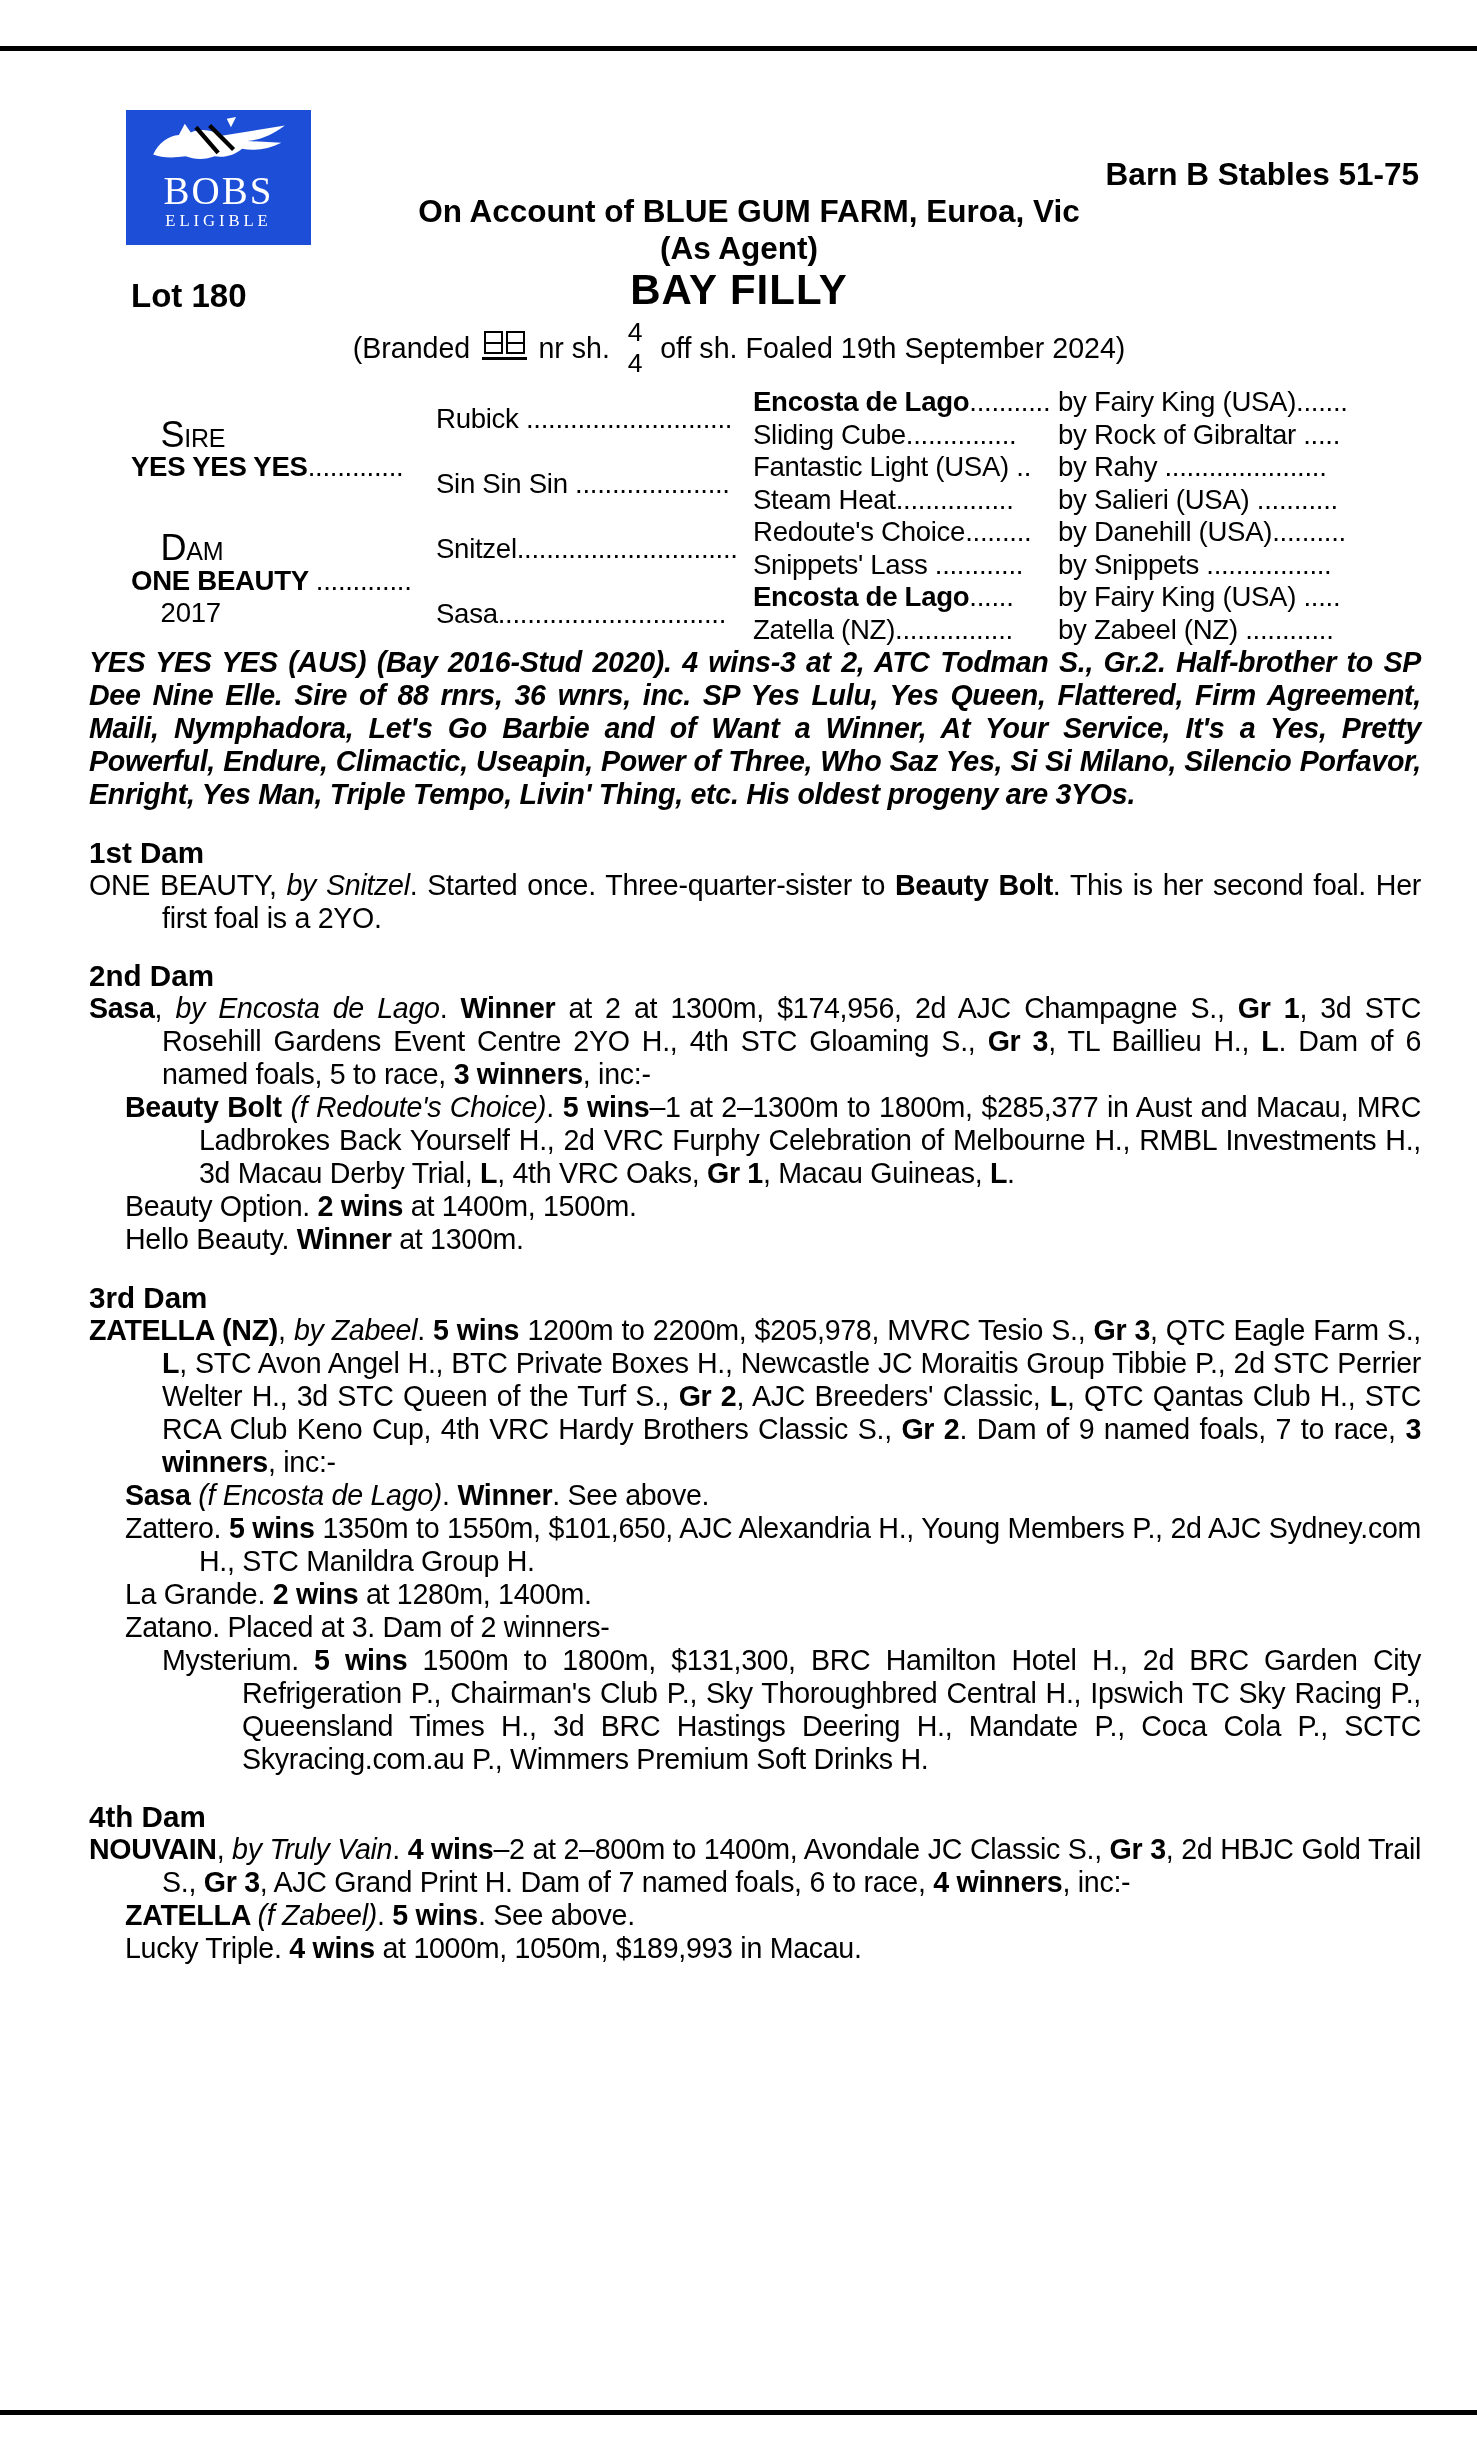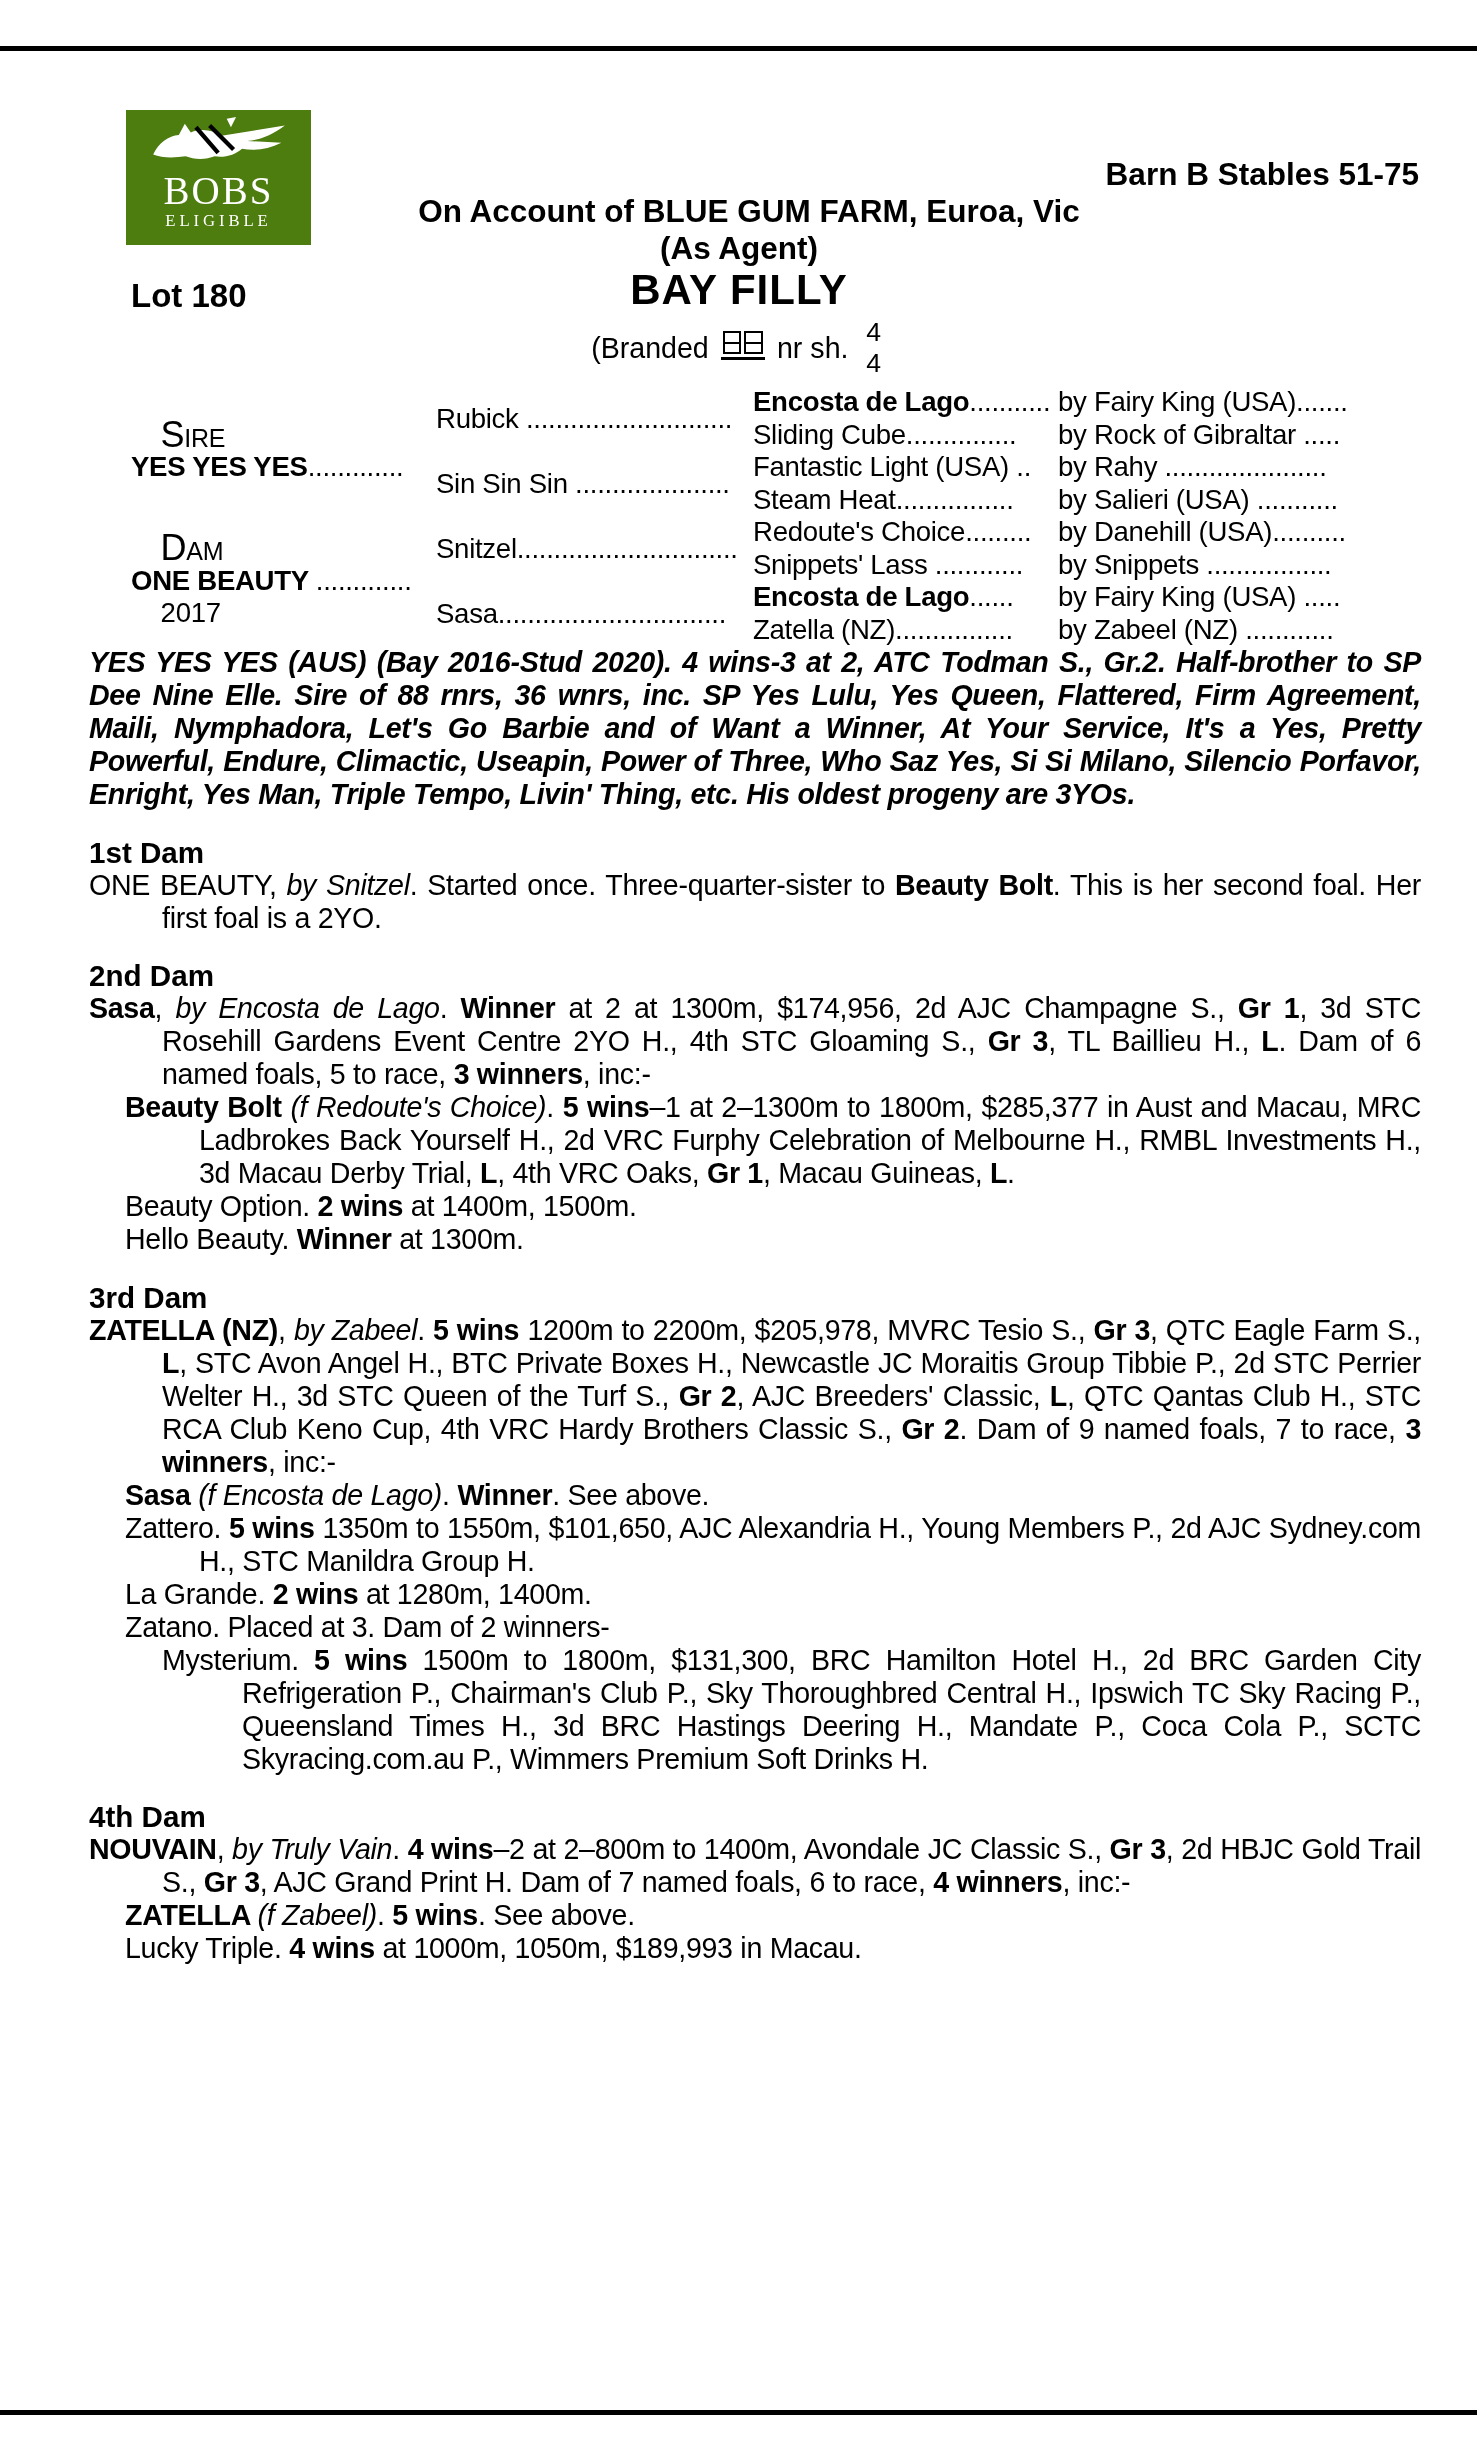--- a/index.html
+++ b/index.html
@@ -9,21 +9,21 @@
     font-family:"Liberation Sans","DejaVu Sans",sans-serif;
   }
   .rule{position:absolute;left:0;width:1478px;height:4.9px;background:#000;}
   .rule-top{top:46px;}
   .rule-bottom{top:2410px;}
 
   
   .header{position:relative;height:386px;}
   .logo{
     position:absolute;left:126px;top:110px;width:185px;height:135px;
-    background:#4d7c0f;color:#fff;display:flex;flex-direction:column;
+    background:#1d4ed8;color:#fff;display:flex;flex-direction:column;
     align-items:center;justify-content:flex-start;
   }
   .logo svg{width:148px;height:53px;margin-top:6.9px;}
   .logo-name{
     font-family:"Liberation Serif","DejaVu Serif",serif;
     font-size:39px;line-height:41px;letter-spacing:2px;
   }
   .logo-sub{
     font-family:"Liberation Serif","DejaVu Serif",serif;
     font-size:16.7px;line-height:19.7px;letter-spacing:3.9px;
@@ -102,20 +102,21 @@
       <span class="brand-boxes">
         <span class="brand-box"></span>
         <span class="brand-box"></span>
       </span>
     </span>
     <span>nr sh.</span>
     <span class="frac">
       <span>4</span>
       <span>4</span>
     </span>
+    <span>off sh. Foaled 19th September 2024)</span>
   </div>
 </div>
 
 <div class="pedigree">
   <div class="ped-block c1" style="grid-row:1/5;">
     <div class="ped-label">Sire</div>
     <div class="ped-name"><span class="b">YES YES YES</span><span>.............</span></div>
   </div>
   <div class="ped-block c1" style="grid-row:5/9;">
     <div class="ped-label">Dam</div>

